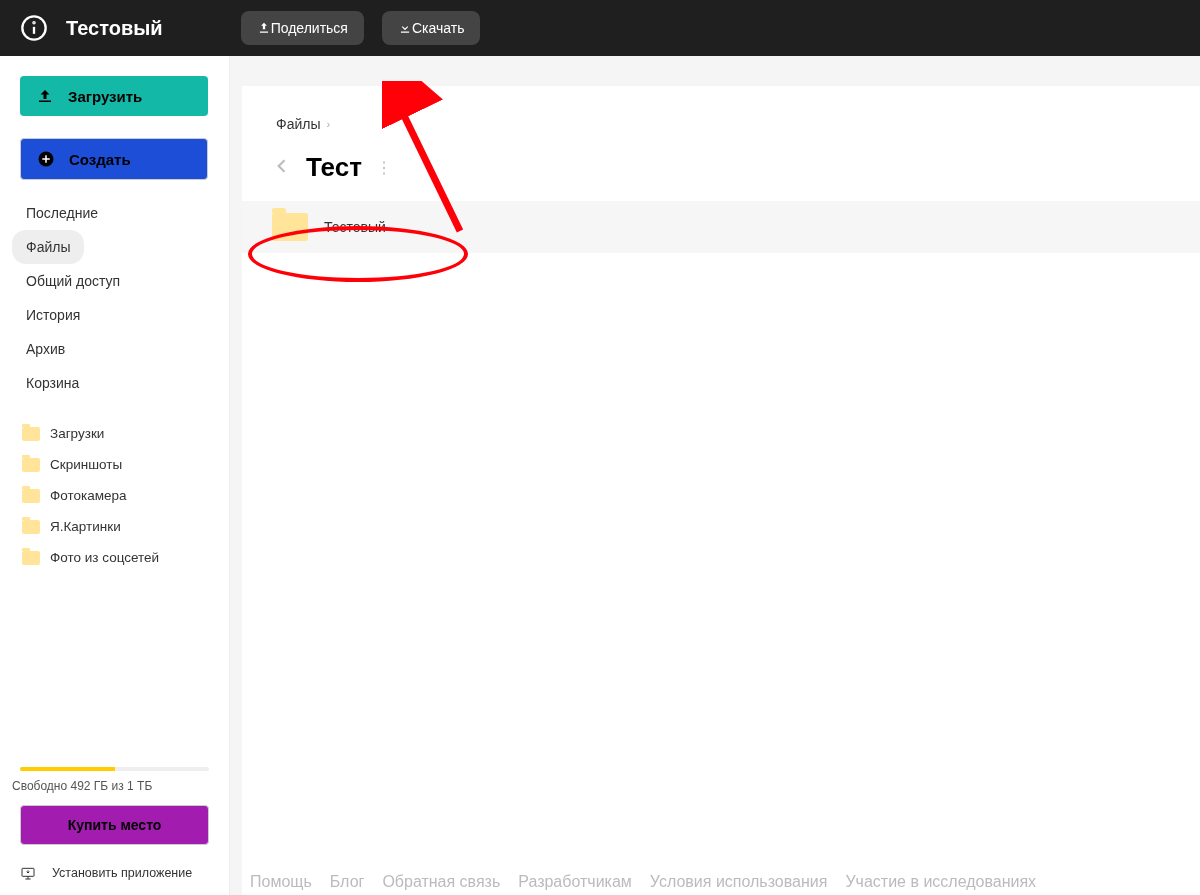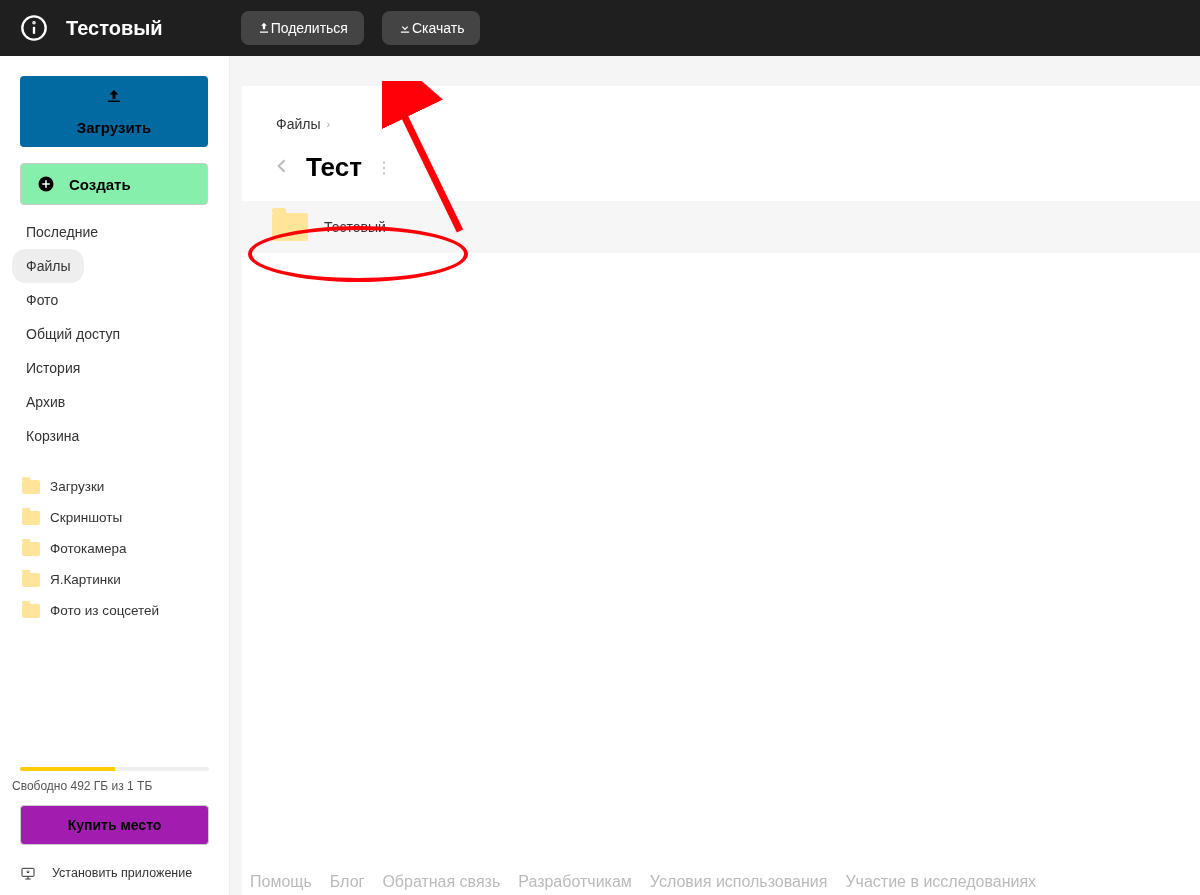--- a/index.html
+++ b/index.html
@@ -32,22 +32,22 @@
   display: flex;
   flex-direction: column;
   padding: 20px 12px 10px 12px;
   border-right: 1px solid #eee;
 }
 .sidebar .primary-btn {
   display: flex; align-items: center; gap: 14px;
   padding: 11px 16px; border-radius: 4px; font-size: 15px; font-weight: 600;
   cursor: pointer; border: none; width: 188px; margin-left: 8px;
 }
-.sidebar .upload-btn { background: #0369a1; color: #000; margin-bottom: 16px; flex-direction: column; }
-.sidebar .create-btn { background: #86efac; color: #000; border: 1px solid #ccc; margin-bottom: 10px; }
+.sidebar .upload-btn { background: #14b8a6; color: #000; margin-bottom: 22px; }
+.sidebar .create-btn { background: #1d4ed8; color: #000; border: 1px solid #ccc; margin-bottom: 16px; }
 .sidebar .primary-btn svg { width: 18px; height: 18px; }
 
 .nav-list { list-style: none; margin-bottom: 18px; }
 .nav-list li {
   padding: 9px 14px; font-size: 14px; color: #333; border-radius: 14px;
   cursor: pointer; display: inline-block; width: auto;
 }
 .nav-list li.active { background: #eee; }
 .nav-row { display: block; }
 
@@ -166,21 +166,20 @@
       <svg viewBox="0 0 24 24">
           <circle cx="12" cy="12" r="10" fill="#000"></circle>
           <path d="M11 7h2v10h-2zM7 11h10v2H7z" fill="#fff"></path>
         </svg>
       <span>Создать</span>
     </button>
 
     <ul class="nav-list">
       <div class="nav-row"><li>Последние</li></div>
       <div class="nav-row"><li class="active">Файлы</li></div>
-      <div class="nav-row"><li>Фото</li></div>
       <div class="nav-row"><li>Общий доступ</li></div>
       <div class="nav-row"><li>История</li></div>
       <div class="nav-row"><li>Архив</li></div>
       <div class="nav-row"><li>Корзина</li></div>
     </ul>
 
     <ul class="folder-list">
       <li>
           <span class="folder-icon"></span>
           <span>Загрузки</span>

